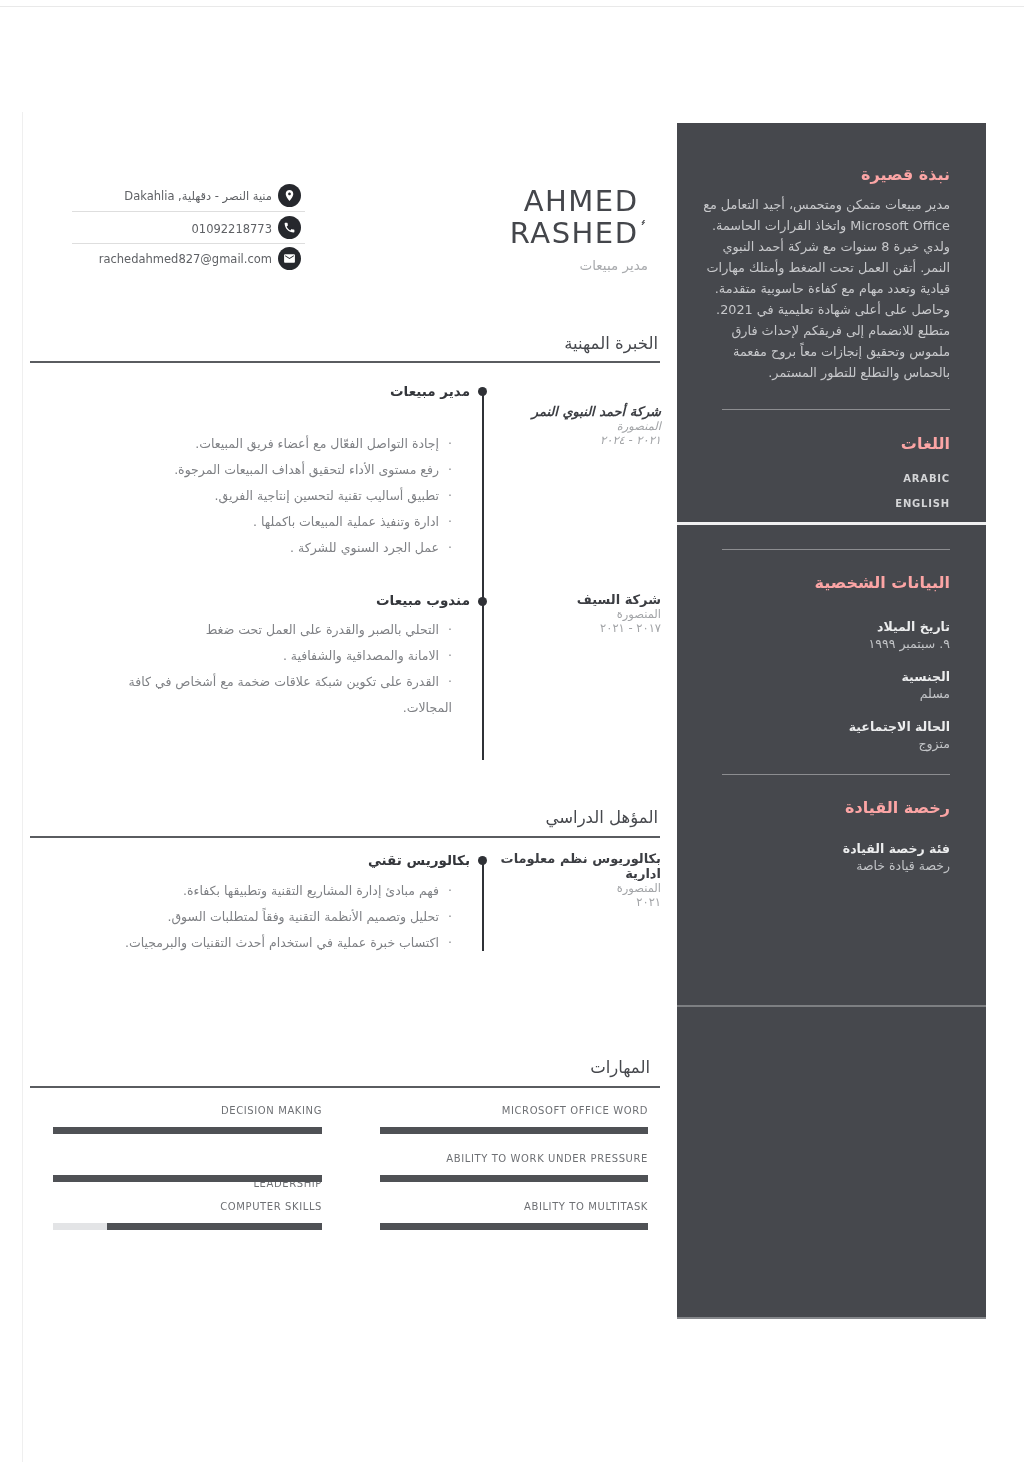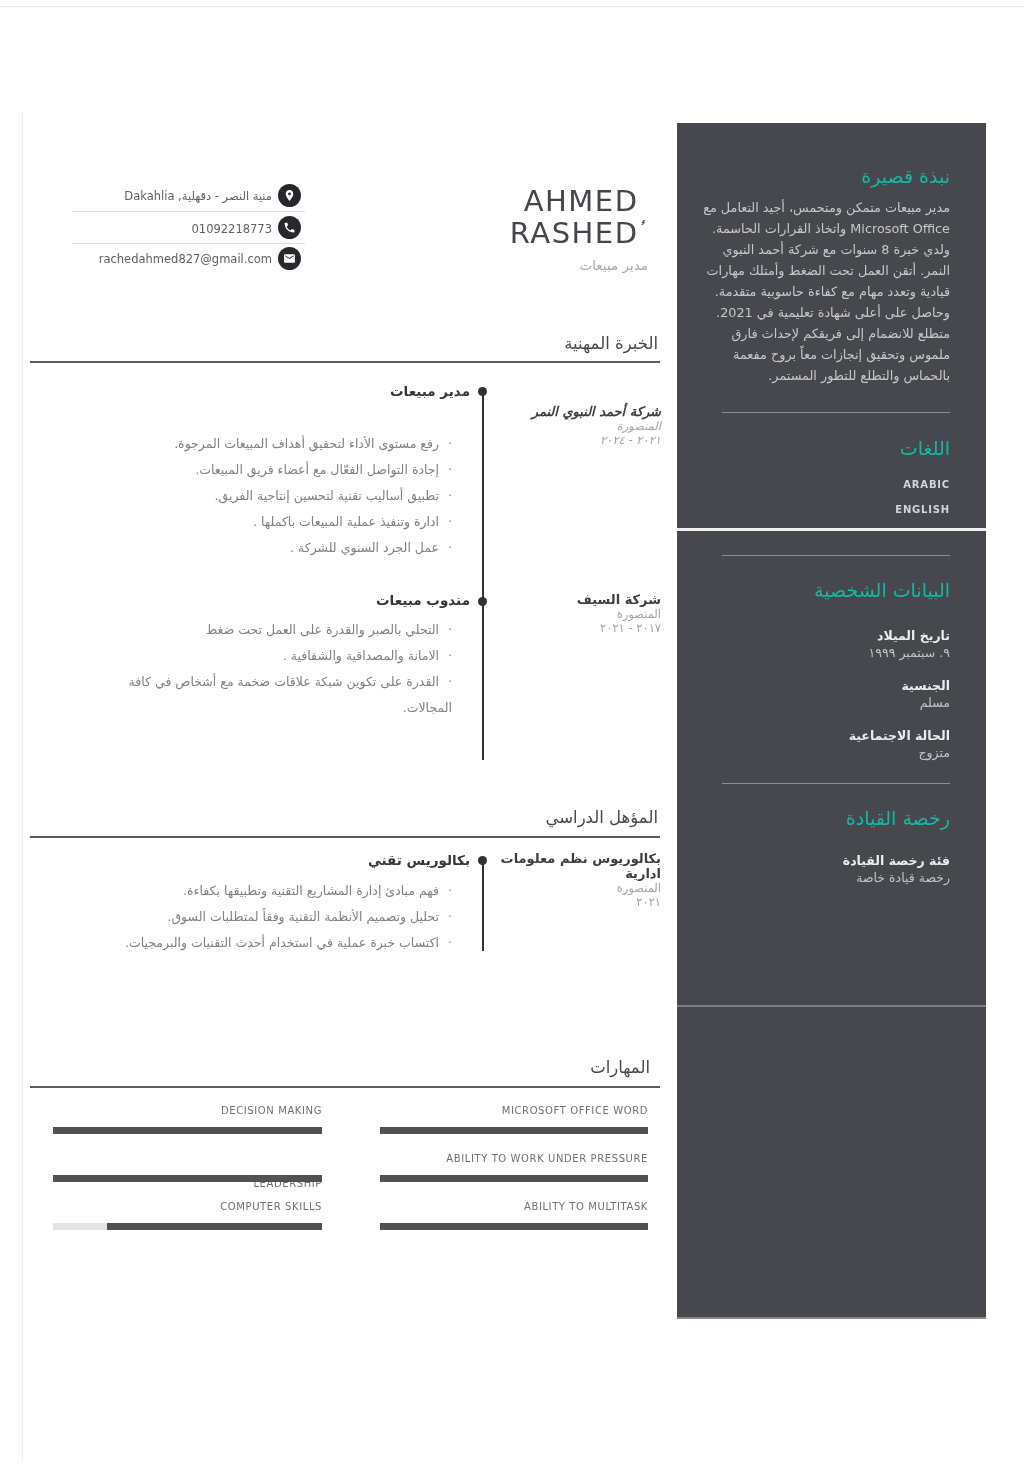--- a/index.html
+++ b/index.html
@@ -46,21 +46,21 @@
   .skill-label{font-size:10px;letter-spacing:.6px;color:#6e7074;text-align:right;white-space:nowrap;}
   .bar{height:7px;background:#e3e4e6;overflow:hidden;}
   .fill{height:100%;background:#4f5155;margin-left:auto;width:0;}
   .col-l{left:53px;width:269px;}
   .col-r{left:380px;width:268px;}
 
   
   .sidebar{left:677px;top:123px;width:309px;height:1196px;background:#46484d;
            padding:0 36px 0 18px;box-sizing:border-box;direction:rtl;text-align:right;
            border-bottom:2px solid #85878b;}
-  .sb-head{font-size:19px;color:#14b8a6;font-weight:400;}
+  .sb-head{font-size:16px;color:#fca5a5;font-weight:700;}
   .sb-sum{margin-top:10px;font-size:12.8px;line-height:21px;color:#c7c8cb;}
   .sb-divider{width:228px;height:1px;background:rgba(255,255,255,.38);}
   .sb-gap{height:3px;background:#f0f0f1;margin-right:-36px;margin-left:-18px;}
   .sb-lang{font-size:10px;font-weight:700;letter-spacing:.8px;color:#d4d5d7;}
   .sb-label{font-size:12.5px;font-weight:700;color:#ecedee;line-height:17px;}
   .sb-value{font-size:12.5px;color:#c2c4c7;line-height:17px;}
   .sb-gap2{position:absolute;left:0;top:882px;width:100%;height:2px;background:rgba(255,255,255,.3);}
 </style>
 </head>
 <body>
@@ -104,22 +104,22 @@
   <div class="abs tl-dot" style="left:478px;top:387px;"></div>
   <div class="abs tl-dot" style="left:478px;top:597px;"></div>
 
   <div class="abs company" style="top:404px;font-style:italic;">
     <div class="cname">شركة أحمد النبوي النمر</div>
     <div class="meta">المنصورة</div>
     <div class="meta">٢٠٢١ - ٢٠٢٤</div>
   </div>
   <div class="abs role" style="top:383px;">مدير مبيعات</div>
   <div class="abs bullets" style="top:431px;">
+    <div class="bullet"><span class="bm">·</span><span>إجادة التواصل الفعّال مع أعضاء فريق المبيعات.</span></div>
     <div class="bullet"><span class="bm">·</span><span>رفع مستوى الأداء لتحقيق أهداف المبيعات المرجوة.</span></div>
-    <div class="bullet"><span class="bm">·</span><span>إجادة التواصل الفعّال مع أعضاء فريق المبيعات.</span></div>
     <div class="bullet"><span class="bm">·</span><span>تطبيق أساليب تقنية لتحسين إنتاجية الفريق.</span></div>
     <div class="bullet"><span class="bm">·</span><span>ادارة وتنفيذ عملية المبيعات باكملها .</span></div>
     <div class="bullet"><span class="bm">·</span><span>عمل الجرد السنوي للشركة .</span></div>
   </div>
 
   <div class="abs company" style="top:592px;">
     <div class="cname">شركة السيف</div>
     <div class="meta">المنصورة</div>
     <div class="meta">٢٠١٧ - ٢٠٢١</div>
   </div>

